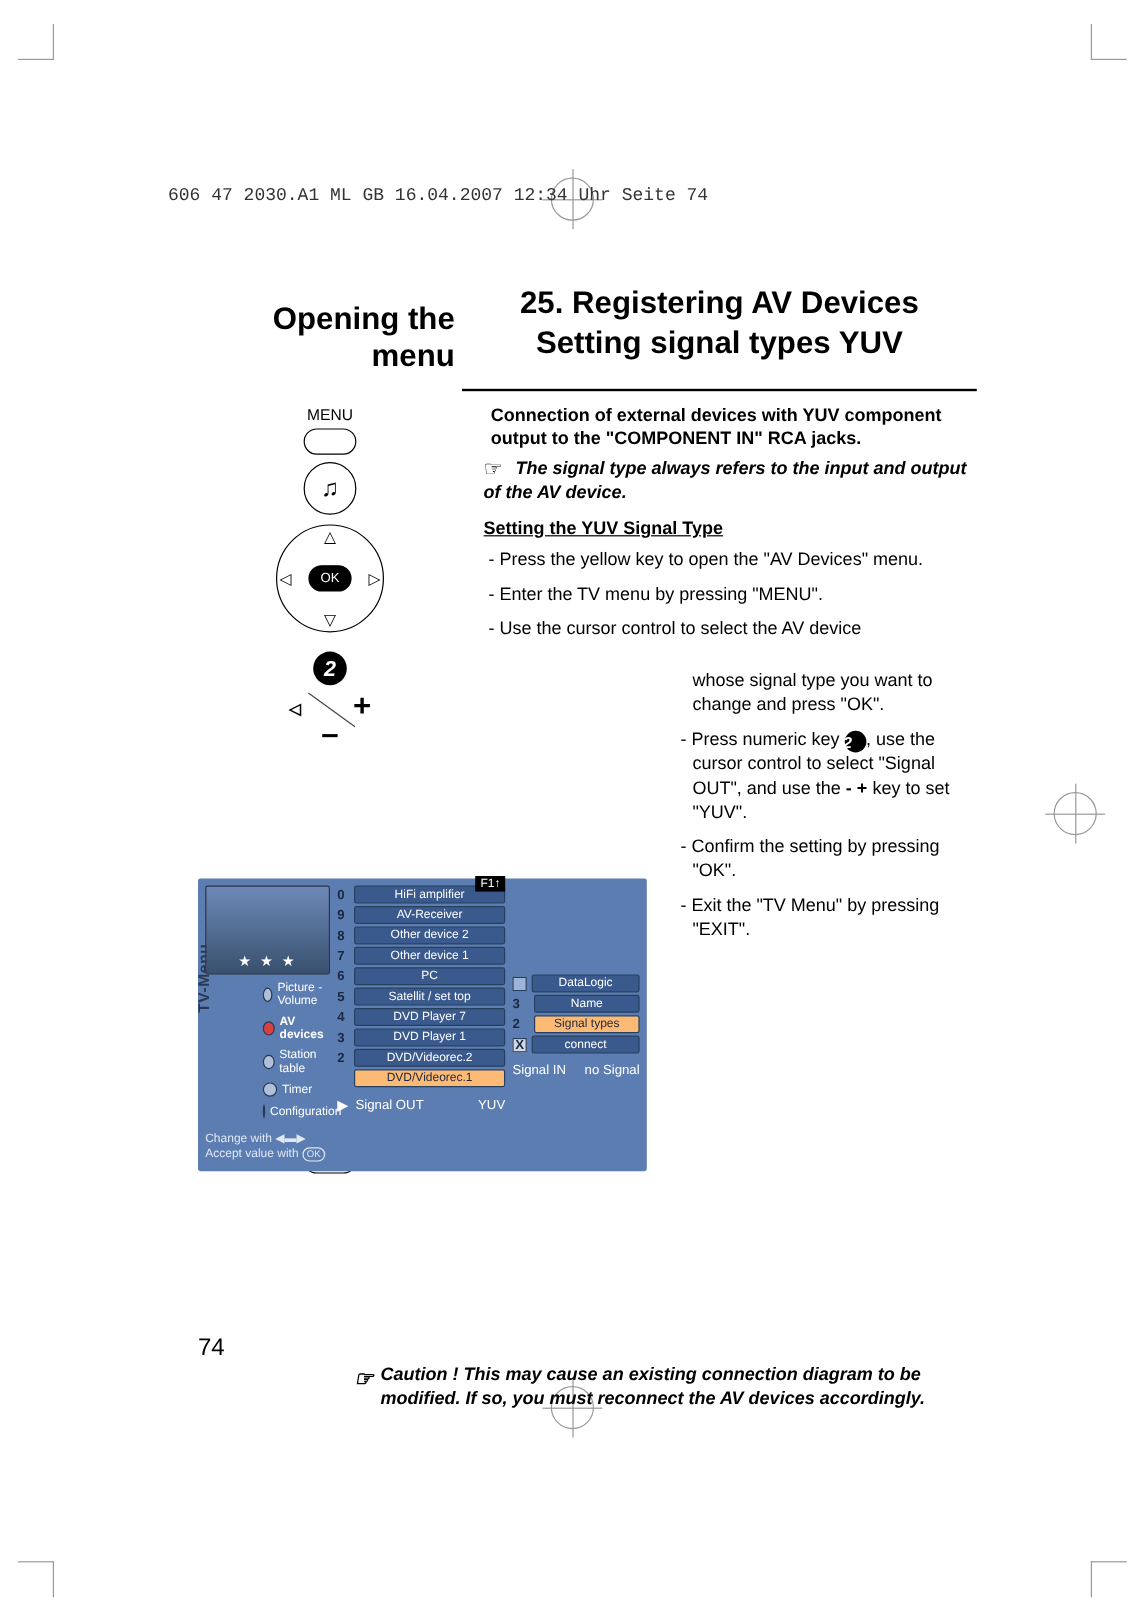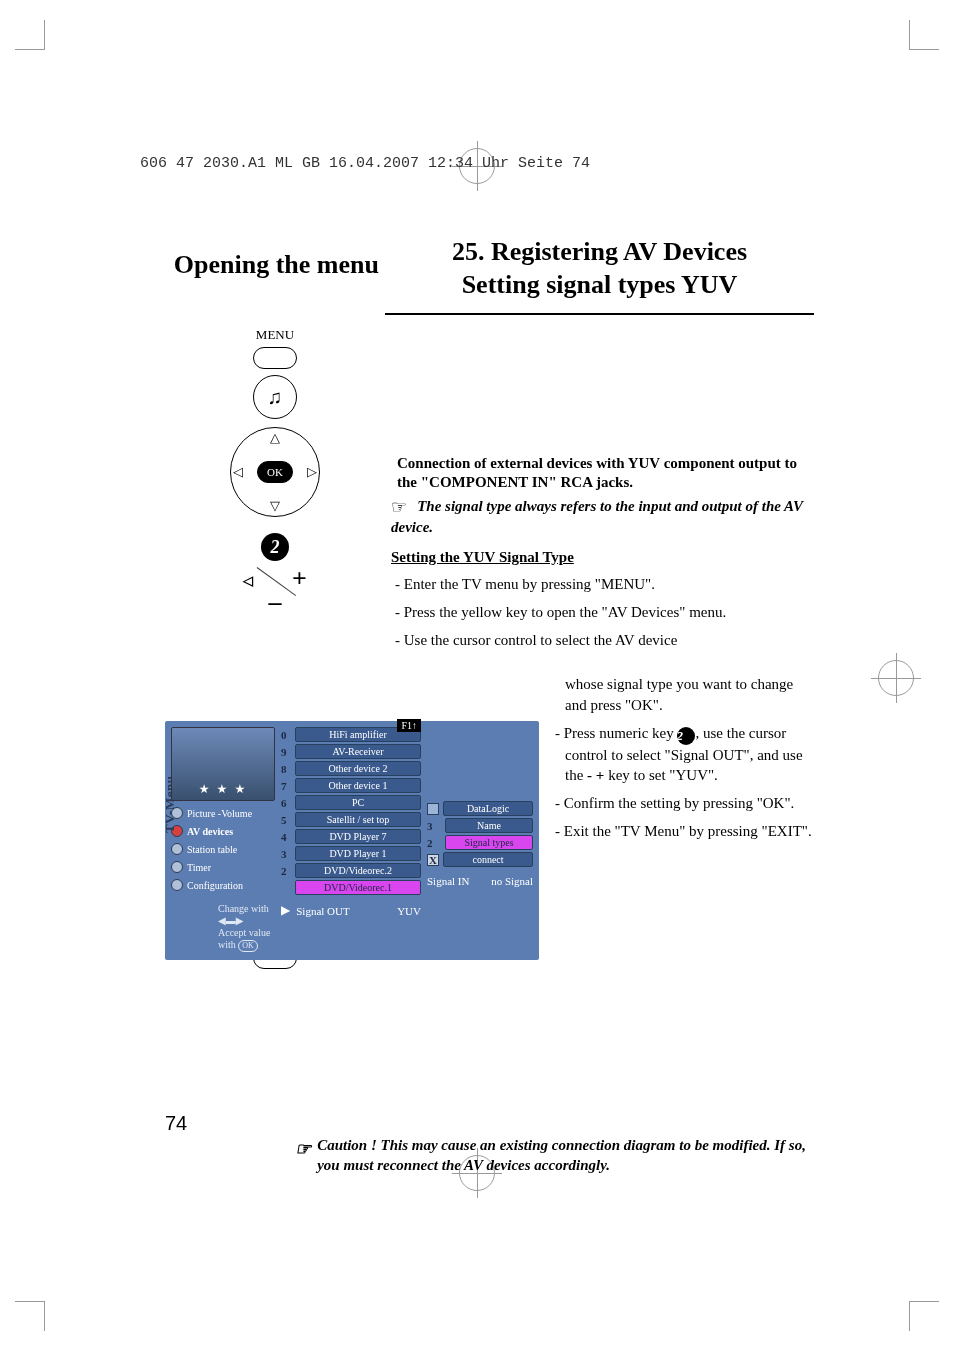--- a/index.html
+++ b/index.html
@@ -9,27 +9,27 @@
     .crop-mark.tr { right: 15px; top: 20px; width: 30px; height: 30px; border-left: 1px solid #999; border-bottom: 1px solid #999; }
     .crop-mark.bl { left: 15px; bottom: 20px; width: 30px; height: 30px; border-right: 1px solid #999; border-top: 1px solid #999; }
     .crop-mark.br { right: 15px; bottom: 20px; width: 30px; height: 30px; border-left: 1px solid #999; border-top: 1px solid #999; }
     .print-header { position: absolute; top: 155px; left: 140px; font-family: 'Courier New', monospace; font-size: 15px; color: #333; }
     .reg-mark-top { position: absolute; top: 148px; left: 50%; transform: translateX(-50%); }
     .reg-mark-bottom { position: absolute; bottom: 160px; left: 50%; transform: translateX(-50%); }
     .reg-mark-right { position: absolute; top: 660px; right: 40px; }
     .reg-circle { width: 36px; height: 36px; border: 1px solid #999; border-radius: 50%; position: relative; }
     .reg-circle::before { content: ''; position: absolute; left: -8px; right: -8px; top: 50%; border-top: 1px solid #999; }
     .reg-circle::after { content: ''; position: absolute; top: -8px; bottom: -8px; left: 50%; border-left: 1px solid #999; }
-    .page-content { position: absolute; left: 165px; top: 230px; right: 140px; bottom: 200px; font-family: Liberation Serif, serif; }
+    .page-content { position: absolute; left: 165px; top: 230px; right: 140px; bottom: 200px; }
     .title-row { display: flex; gap: 0; }
     .opening-title { width: 220px; text-align: right; font-size: 26px; font-weight: bold; padding: 20px 6px 14px 0; }
     .chapter-title { flex: 1; text-align: center; padding: 6px 0 12px 0; border-bottom: 2px solid #000; }
     .chapter-title h1 { font-size: 26px; font-weight: bold; line-height: 1.25; }
     .intro-bold { font-size: 15px; font-weight: bold; padding: 6px 0 4px 6px; line-height: 1.25; }
-    .two-col { display: flex; gap: 0; margin-top: 6px; align-items: center; }
+    .two-col { display: flex; gap: 12px; margin-top: 6px; }
     .left-col { width: 220px; padding-right: 0; position: relative; }
     .right-col { flex: 1; padding-left: 6px; }
     .remote-area { text-align: center; margin-top: 6px; }
     .remote-area .lbl { font-size: 13px; margin-bottom: 4px; }
     .oval-btn { width: 44px; height: 22px; border: 1.5px solid #000; border-radius: 11px; margin: 0 auto; }
     .big-circle { width: 44px; height: 44px; border: 1.5px solid #000; border-radius: 50%; margin: 6px auto; display: flex; align-items: center; justify-content: center; font-size: 20px; font-weight: bold; }
     .note-ring { width: 90px; height: 90px; border: 1.5px solid #000; border-radius: 50%; margin: 8px auto; position: relative; display: flex; align-items: center; justify-content: center; }
     .ok-pill { width: 36px; height: 22px; border: 1.2px solid #000; border-radius: 11px; color: #fff; background: #000; font-size: 11px; display: flex; align-items: center; justify-content: center; }
     .arrow-tri { position: absolute; font-size: 13px; color: #000; }
     .arrow-tri.up { top: 2px; left: 50%; transform: translateX(-50%); }
@@ -45,37 +45,37 @@
     .body-text { font-size: 15px; line-height: 1.3; margin-top: 4px; }
     .sub-h { font-size: 15px; font-weight: bold; text-decoration: underline; margin-top: 12px; }
     .step { font-size: 15px; line-height: 1.35; margin-top: 8px; padding-left: 14px; text-indent: -10px; }
     .step-right-narrow { margin-left: 160px; }
     .inline-num { width: 18px; height: 18px; background: #000; color: #fff; border-radius: 50%; display: inline-flex; align-items: center; justify-content: center; font-style: italic; font-weight: bold; font-size: 13px; vertical-align: -2px; }
     .osd-panel { position: absolute; left: 0; top: 400px; width: 374px; background: #5c7db1; color: #fff; font-size: 11px; border-radius: 2px; padding: 6px 6px 8px 6px; }
     .osd-grid { display: flex; gap: 6px; }
     .osd-sidebar { width: 104px; display: flex; flex-direction: column; gap: 6px; }
     .tv-preview { width: 104px; height: 74px; background: linear-gradient(#6d89b8, #39506e); border: 1px solid #334; border-radius: 2px; display: flex; align-items: flex-end; justify-content: center; color: #fff; font-size: 11px; position: relative; }
     .tv-preview .stars { position: absolute; bottom: 3px; font-size: 12px; letter-spacing: 2px; }
-    .side-item { display: flex; align-items: center; gap: 4px; font-size: 10px; }
+    .side-item { display: flex; align-items: center; gap: 4px; font-size: 10px; margin-left: 48px; }
     .side-item .dot { width: 12px; height: 12px; border-radius: 50%; background: #b0c0d8; border: 1px solid #2a3a52; }
     .side-item.active .dot { background: #d84040; }
     .side-item.active { font-weight: bold; }
     .tv-menu-label { position: absolute; left: -3px; top: 112px; transform: rotate(-90deg); transform-origin: left top; font-size: 13px; font-weight: bold; color: #2a3a52; letter-spacing: 0.5px; }
     .osd-list { flex: 1; position: relative; }
     .f1-tab { position: absolute; top: -8px; right: 0; background: #000; color: #fff; font-size: 10px; padding: 1px 4px; }
     .osd-row { display: flex; align-items: center; margin-bottom: 2px; }
     .osd-row .num { width: 14px; font-weight: bold; color: #1b2840; }
     .osd-row .pill { flex: 1; text-align: center; background: #3a5a8e; border: 1px solid #26405e; border-radius: 2px; padding: 1px 0; font-size: 10px; }
-    .osd-row.sel .pill { background: #d946ef; color: #1b2840; }
+    .osd-row.sel .pill { background: #fdba74; color: #1b2840; }
     .osd-sublist { width: 106px; }
     .osd-sublist .osd-row .num { width: 18px; }
     .osd-sublist .osd-row .pill { font-size: 10px; }
     .sq { width: 12px; height: 12px; border: 1px solid #26405e; background: #9cb4d8; display: inline-block; }
     .xmark { color: #000; font-weight: bold; font-size: 11px; width: 12px; height: 12px; border: 1px solid #26405e; display: inline-flex; align-items: center; justify-content: center; background: #d0d8e8; color: #1b2840; }
-    .hint-text { font-size: 10px; color: #e0e8f4; margin-top: 6px; line-height: 1.2; margin-left: 47px; }
+    .hint-text { font-size: 10px; color: #e0e8f4; margin-top: 6px; line-height: 1.2; }
     .hint-text .mini-ok { display: inline-block; border: 1px solid #e0e8f4; border-radius: 7px; font-size: 8px; padding: 0 3px; }
     .status-row { display: flex; gap: 6px; margin-top: 8px; font-size: 11px; align-items: center; }
     .status-row .tri-play { color: #fff; font-size: 12px; }
     .status-row .lbl { color: #fff; }
     .status-row .val { color: #fff; margin-left: auto; }
     .ok-btn { width: 44px; height: 25px; border: 1.5px solid #000; border-radius: 12px; margin: 30px auto 6px; display: flex; align-items: center; justify-content: center; font-size: 12px; font-weight: bold; }
     .exit-lbl { text-align: center; font-size: 13px; margin-top: 8px; }
     .caution-box { position: absolute; left: 130px; right: 0; bottom: -24px; font-size: 15px; font-style: italic; font-weight: bold; line-height: 1.3; display: flex; }
     .caution-box .note-icon { flex-shrink: 0; margin-top: 2px; }
     .page-num { position: absolute; left: 165px; bottom: 216px; font-size: 20px; }
@@ -242,22 +242,22 @@
       </div>
     </div>
 
     <div class="right-col">
       <div class="intro-bold">Connection of external devices with YUV component output to the "COMPONENT IN" RCA jacks.</div>
       <div style="margin-top:0;">
         <span class="note-icon">☞</span>
         <span class="note-text">The signal type always refers to the input and output of the AV device.</span>
       </div>
       <div class="sub-h">Setting the YUV Signal Type</div>
+      <div class="step">- Press the yellow key to open the "AV Devices" menu.</div>
       <div class="step">- Enter the TV menu by pressing "MENU".</div>
-      <div class="step">- Press the yellow key to open the "AV Devices" menu.</div>
       <div class="step">- Use the cursor control to select the AV device</div>
       <div class="step step-right-narrow" style="text-indent:0;margin-top:24px;">whose signal type you want to change and press "OK".</div>
       <div class="step step-right-narrow">
         <span>- Press numeric key </span><span class="inline-num">2</span><span>, use the cursor control to select "Signal OUT", and use the </span><b>- +</b><span> key to set "YUV".</span>
       </div>
       <div class="step step-right-narrow">- Confirm the setting by pressing "OK".</div>
       <div class="step step-right-narrow">- Exit the "TV Menu" by pressing "EXIT".</div>
     </div>
   </div>
 

